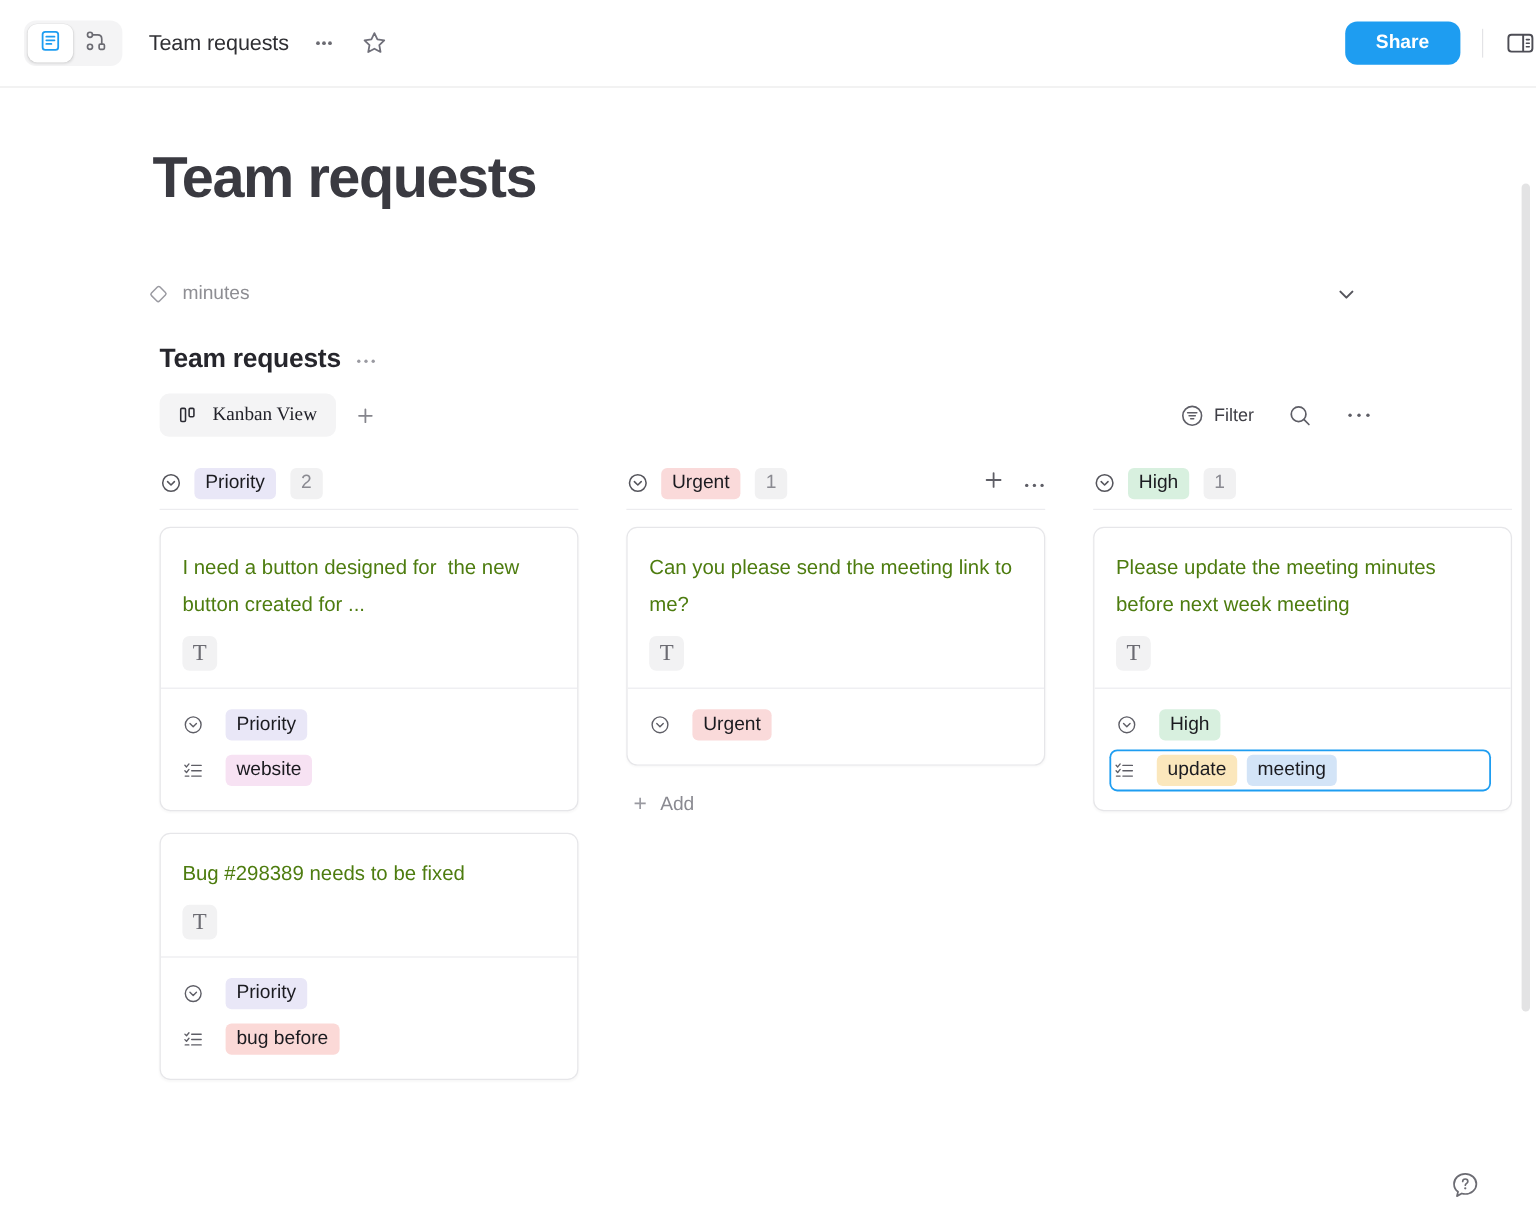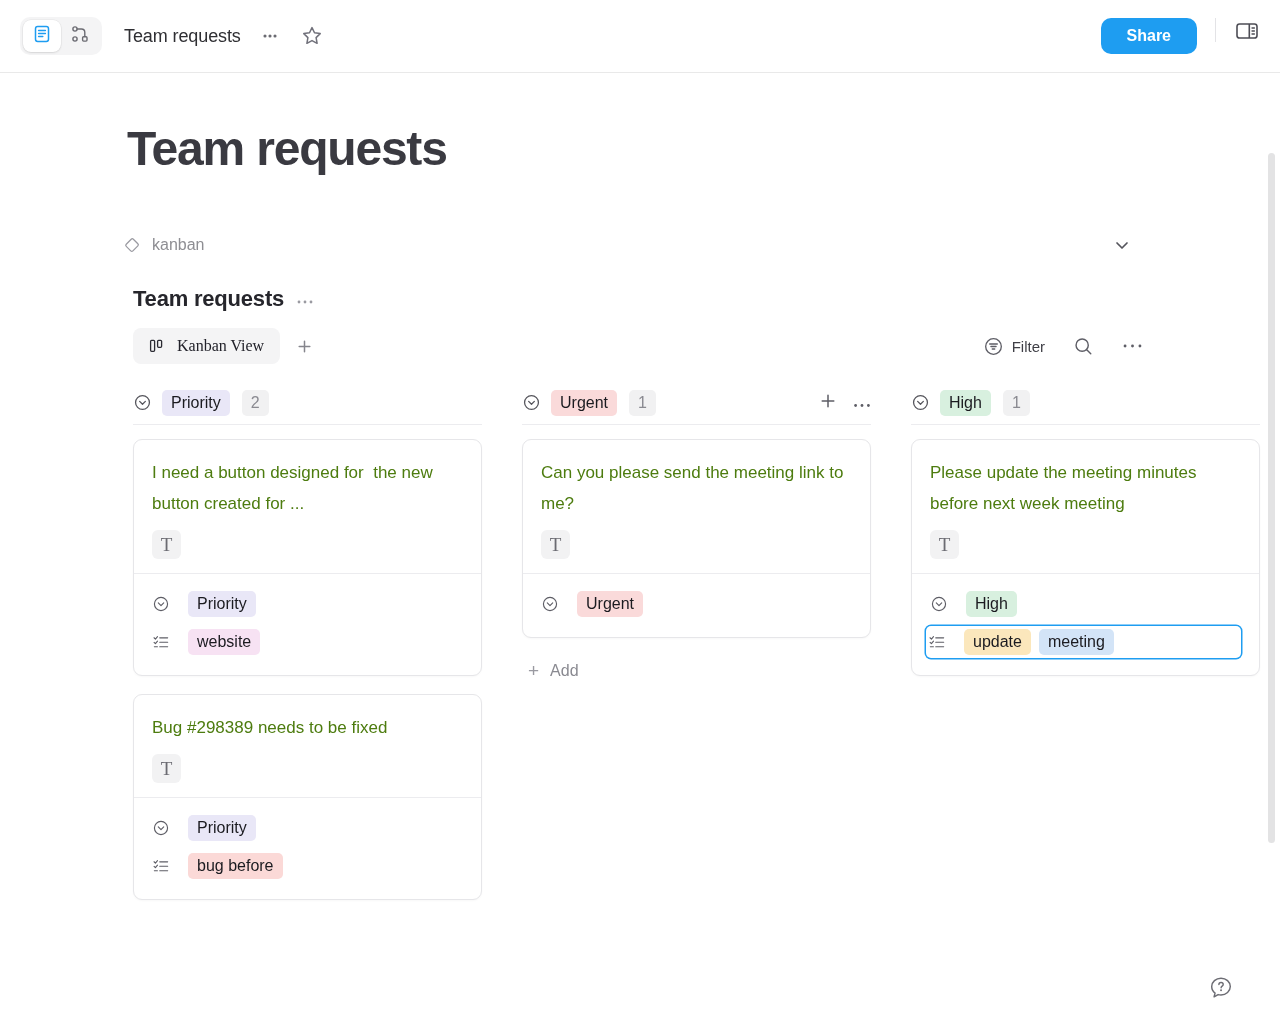--- a/index.html
+++ b/index.html
@@ -43,22 +43,21 @@
     letter-spacing: -.1px;
   }
   .tb-ico {
     margin-left: 16px;
     width: 26px; height: 26px;
     display: flex; align-items: center; justify-content: center;
     color: #70707a;
   }
   .tb-right {
     margin-left: auto;
-    display: flex; align-items: flex-start;
-    padding-right: 20px;
+    display: flex; align-items: center;
   }
   .share-btn {
     background: #1e9df1;
     color: #ffffff;
     font-size: 16px;
     font-weight: bold;
     border: none;
     border-radius: 10px;
     height: 36px;
     padding: 0 26px;
@@ -313,21 +312,21 @@
 <div class="page">
 
   <h1 class="page-title">Team requests</h1>
 
   <div class="tag-row">
     <span class="tag-ico">
       <svg width="18" height="18" viewBox="0 0 20 20" fill="none">
         <path d="M3.6 9.1l5.5-5.5a1.7 1.7 0 012.4 0l5 5a1.7 1.7 0 010 2.4l-5.5 5.5a1.7 1.7 0 01-2.4 0l-5-5a1.7 1.7 0 010-2.4z" stroke="#9a9aa1" stroke-width="1.4"></path>
       </svg>
     </span>
-    <span class="tag-label">kanban</span>
+    <span class="tag-label">minutes</span>
     <span class="collapse">
       <svg width="22" height="22" viewBox="0 0 22 22" fill="none">
         <path d="M6 9l5 5 5-5" stroke="#55555c" stroke-width="1.7" stroke-linecap="round" stroke-linejoin="round"></path>
       </svg>
     </span>
   </div>
 
   <div class="db">
 
     <div class="db-header">

